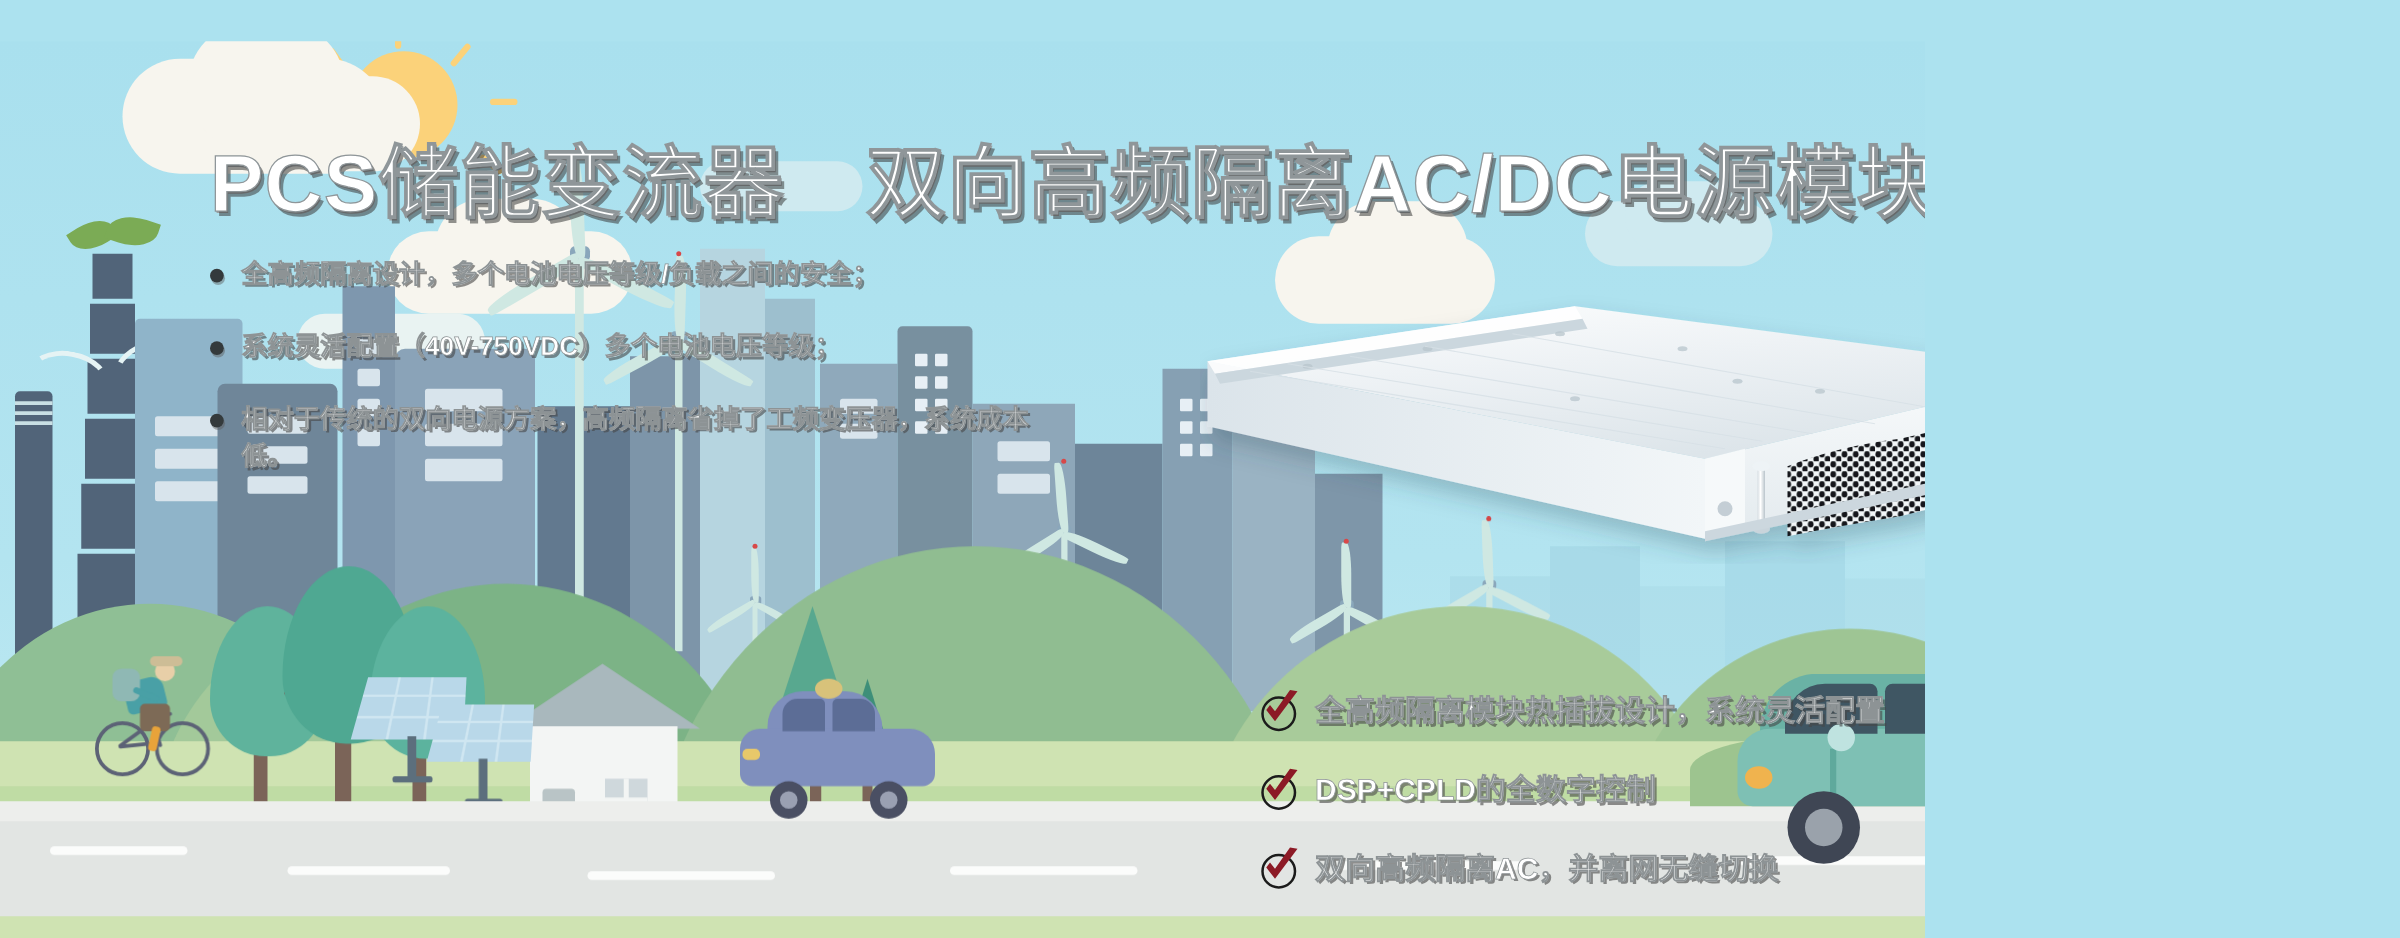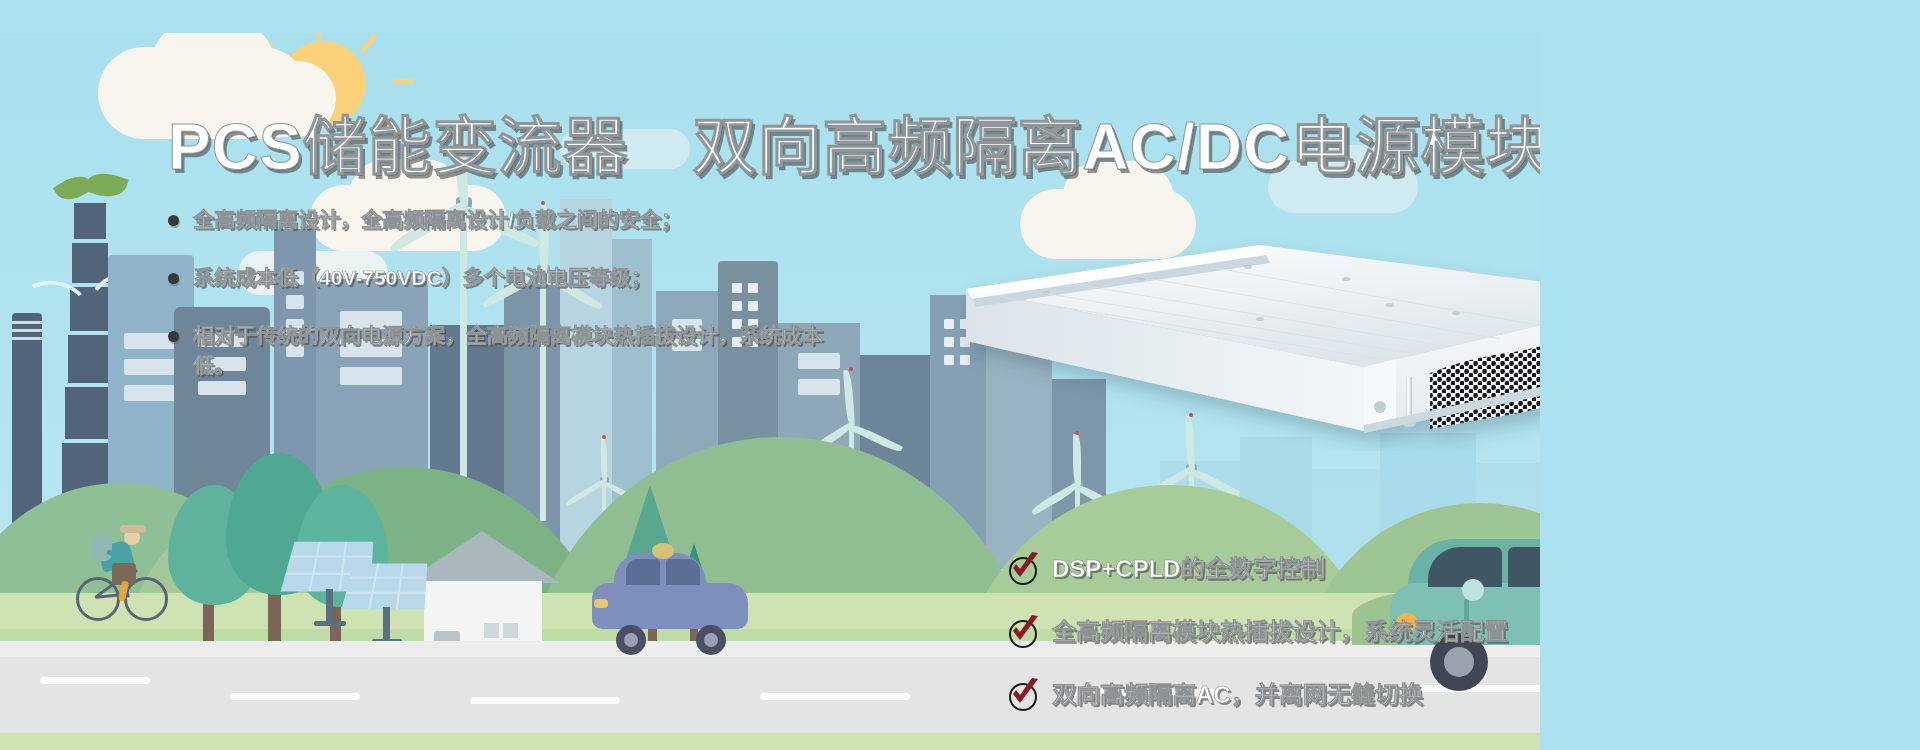--- a/index.html
+++ b/index.html
@@ -588,50 +588,50 @@
         <polygon points="404,224 700,160 700,170 404,232" fill="#ccd7de"></polygon>
       </g>
     </svg>
   </div>
 
   <div class="title">PCS储能变流器　双向高频隔离AC/DC电源模块</div>
 
   <div class="bullets">
     <div class="blt">
       <span class="dot"></span>
-      <span class="btxt">全高频隔离设计，全高频隔离设计/负载之间的安全；</span>
+      <span class="btxt">全高频隔离设计，多个电池电压等级/负载之间的安全；</span>
     </div>
     <div class="blt">
       <span class="dot"></span>
-      <span class="btxt">系统成本低（40V-750VDC）多个电池电压等级；</span>
+      <span class="btxt">系统灵活配置（40V-750VDC）多个电池电压等级；</span>
     </div>
     <div class="blt">
       <span class="dot"></span>
-      <span class="btxt" style="max-width:660px;display:inline-block;">相对于传统的双向电源方案，全高频隔离模块热插拔设计，系统成本低。</span>
+      <span class="btxt" style="max-width:660px;display:inline-block;">相对于传统的双向电源方案，高频隔离省掉了工频变压器，系统成本低。</span>
     </div>
   </div>
 
   <div class="checks">
     <div class="chk">
       <span class="mark">
         <span class="ring"></span>
         <svg width="34" height="32" viewBox="0 0 34 32">
           <path d="M5,17 L12,26 L30,2 L24,1 L12,18 L8,13 Z" fill="#8c1a26"></path>
         </svg>
       </span>
-      <span class="ctxt">DSP+CPLD的全数字控制</span>
+      <span class="ctxt">全高频隔离模块热插拔设计，系统灵活配置</span>
     </div>
     <div class="chk">
       <span class="mark">
         <span class="ring"></span>
         <svg width="34" height="32" viewBox="0 0 34 32">
           <path d="M5,17 L12,26 L30,2 L24,1 L12,18 L8,13 Z" fill="#8c1a26"></path>
         </svg>
       </span>
-      <span class="ctxt">全高频隔离模块热插拔设计，系统灵活配置</span>
+      <span class="ctxt">DSP+CPLD的全数字控制</span>
     </div>
     <div class="chk">
       <span class="mark">
         <span class="ring"></span>
         <svg width="34" height="32" viewBox="0 0 34 32">
           <path d="M5,17 L12,26 L30,2 L24,1 L12,18 L8,13 Z" fill="#8c1a26"></path>
         </svg>
       </span>
       <span class="ctxt">双向高频隔离AC，并离网无缝切换</span>
     </div>

